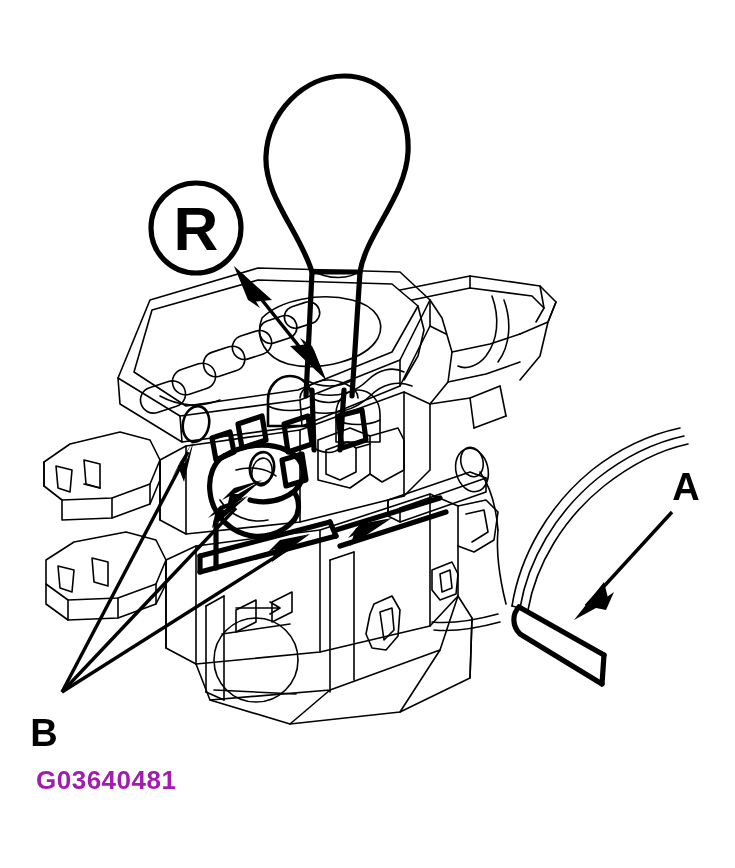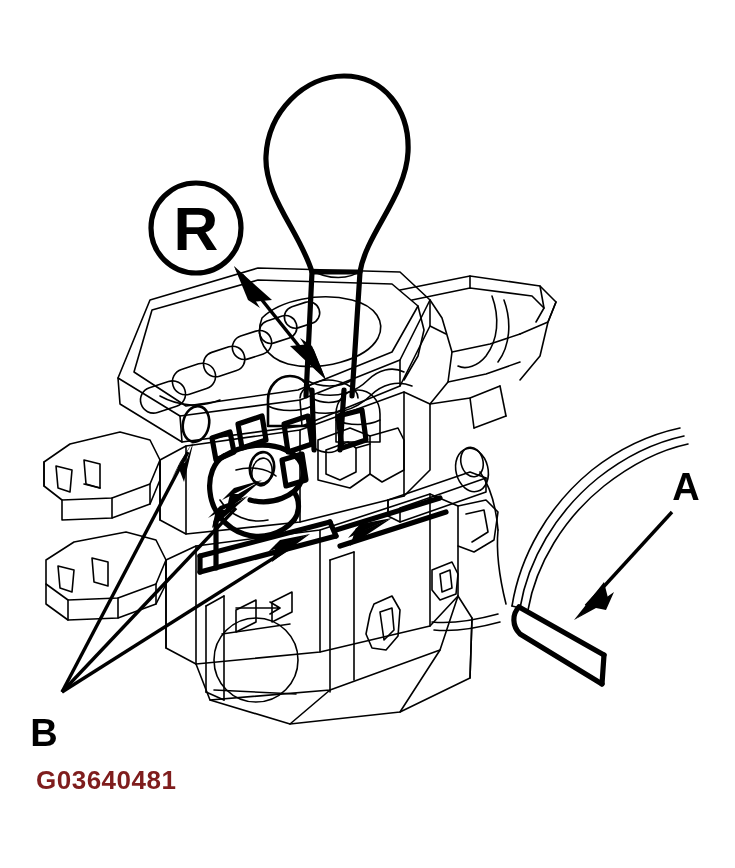--- a/index.html
+++ b/index.html
@@ -27,21 +27,21 @@
     width: 735px;
     height: 868px;
   }
   .fig-id {
     position: absolute;
     left: 36px;
     top: 765px;
     font-family: "Liberation Sans", sans-serif;
     font-size: 26px;
     font-weight: bold;
-    color: #7f1d1d;
+    color: #a21caf;
     letter-spacing: 0.5px;
     white-space: nowrap;
   }
   
   .ln-thin  { fill: none; stroke: #000; stroke-width: 1.6; stroke-linecap: round; stroke-linejoin: round; }
   .ln-mid   { fill: none; stroke: #000; stroke-width: 2.6; stroke-linecap: round; stroke-linejoin: round; }
   .ln-thick { fill: none; stroke: #000; stroke-width: 5.2; stroke-linecap: round; stroke-linejoin: round; }
   .ln-lead  { fill: none; stroke: #000; stroke-width: 3.4; stroke-linecap: butt; stroke-linejoin: miter; }
   .solid-blk{ fill: #000; stroke: none; }
   .cap-txt {

